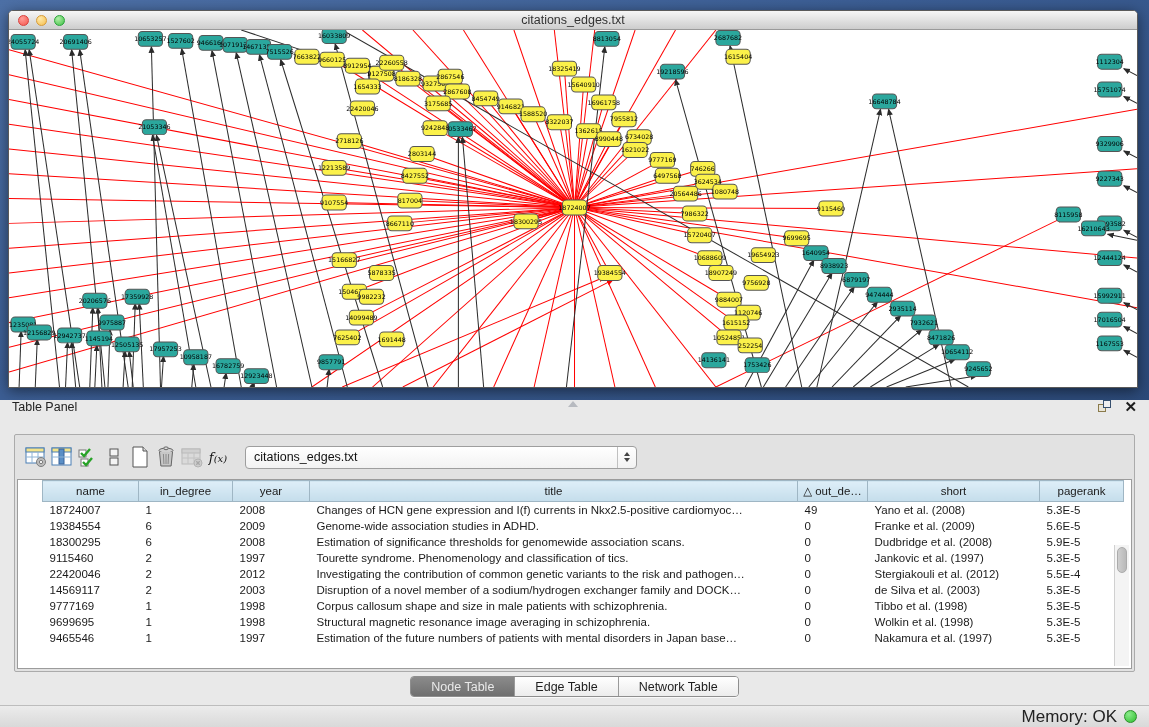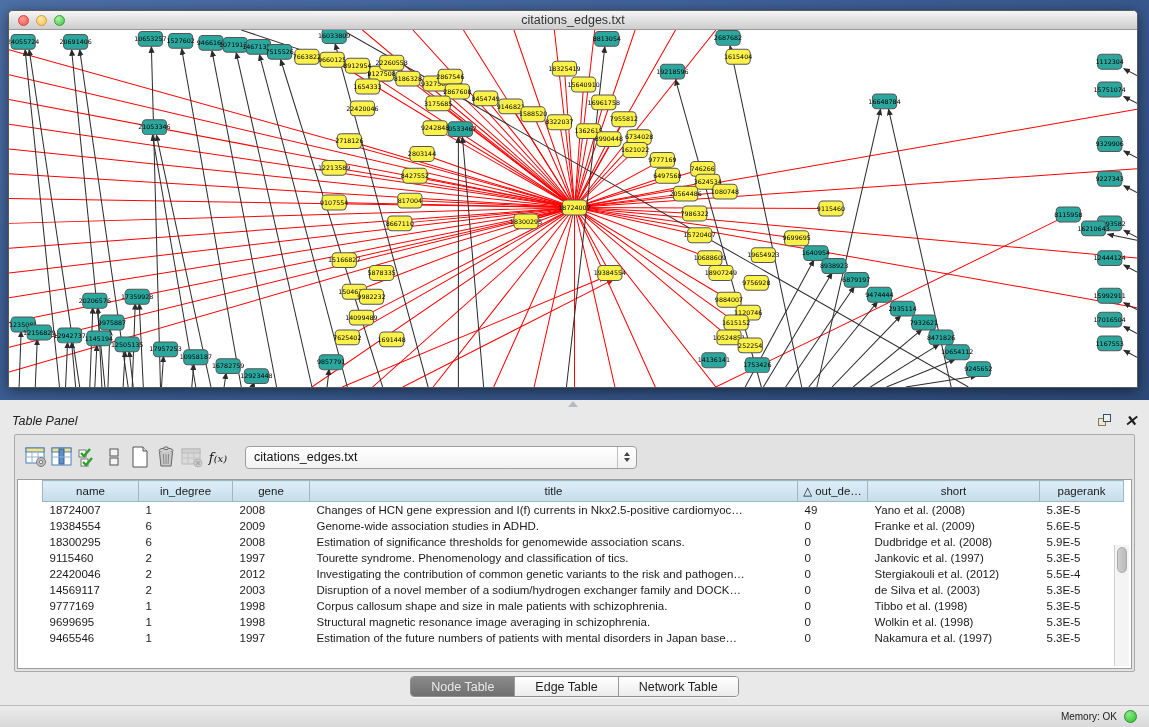--- a/index.html
+++ b/index.html
@@ -30,21 +30,21 @@
   .lights { position:absolute; left:9px; top:4px; display:flex; gap:7px; }
   .light { width:11px; height:11px; border-radius:50%; }
   .light.red   { background:radial-gradient(circle at 35% 30%,#ff9d97,#f5564d); border:1px solid #d8403d;}
   .light.yellow{ background:radial-gradient(circle at 35% 30%,#ffe9a8,#f5be4f); border:1px solid #d79b36;}
   .light.green { background:radial-gradient(circle at 35% 30%,#b2f0a8,#3fbf46); border:1px solid #2aa33a;}
   .wtitle { flex:1; text-align:center; font-size:12.5px; color:#333; }
   .net-content { position:absolute; left:0; right:0; top:19px; bottom:0; background:#fff; overflow:hidden; }
   .net-content svg { width:100%; height:100%; display:block; }
   
   .table-panel { position:absolute; left:0; top:400px; width:1149px; height:305px; background:#E9E9E9; }
-  .tp-titlebar { height:28px; display:flex; align-items:flex-end; padding:0 12px; font-size:12.5px; color:#222; position:relative;font-style:italic; }
+  .tp-titlebar { height:28px; display:flex; align-items:flex-start; padding:0 12px; font-size:12.5px; color:#222; position:relative; }
   .splitter-handle {
     position:absolute; left:568px; top:1px; width:0; height:0;
     border-left:5px solid transparent; border-right:5px solid transparent; border-bottom:6px solid #b7bac0;
   }
   .tp-buttons { margin-left:auto; display:flex; align-items:center; gap:12px; }
   .float-icon { position:relative; width:14px; height:14px; }
   .float-icon .sq1 { position:absolute; left:0; top:4px; width:8px; height:8px; border:1.5px solid #8a7a4a; background:#e9e5d8; }
   .float-icon .sq2 { position:absolute; left:5px; top:0; width:8px; height:8px; border:1.5px solid #37506e; background:#efefef; }
   .close-x { font-size:15px; font-weight:bold; color:#1c1c1c; line-height:14px; cursor:default; }
   .tp-box {
@@ -87,21 +87,21 @@
   .tabbar { position:absolute; left:0; right:0; top:276px; display:flex; justify-content:center; }
   .tabgroup { display:flex; height:21px; border:1px solid #8e8e8e; border-radius:4px; overflow:hidden; box-shadow:0 1px 0 rgba(255,255,255,.7); }
   .tab { padding:0 20px; font-size:12.5px; line-height:20px; background:linear-gradient(#ffffff,#ececec); color:#1d1d1d; border-right:1px solid #9a9a9a; }
   .tab:last-child { border-right:none; }
   .tab.active { background:linear-gradient(#8b8b8b,#6f6f6f); color:#e9e9e9; }
   
   .statusbar {
     position:absolute; left:0; bottom:0; width:1149px; height:22px;
     background:linear-gradient(#ececec,#d9d9d9); border-top:1px solid #bdbdbd;
     display:flex; align-items:center; justify-content:flex-end; gap:7px; padding:0 12px;
-    font-size:10px; color:#222;
+    font-size:17px; color:#222;
   }
   .mem-dot { width:13px; height:13px; border-radius:50%; background:radial-gradient(circle at 35% 30%,#8aeb8a,#2fbf2f); border:1px solid #2a8f2a; }
 </style>
 </head>
 <body>
 
 <div class="desktop">
   <div class="net-window">
     <div class="titlebar">
       <span class="lights">
@@ -817,21 +817,21 @@
             <col class="c-year">
             <col class="c-title">
             <col class="c-out">
             <col class="c-short">
             <col class="c-pr">
         </colgroup>
         <thead>
             <tr id="thead-row">
               <th>name</th>
               <th>in_degree</th>
-              <th>gene</th>
+              <th>year</th>
               <th>title</th>
               <th>△ out_de…</th>
               <th>short</th>
               <th>pagerank</th>
             </tr>
           </thead>
         <tbody id="tbody-rows">
             <tr>
               <td>18724007</td>
               <td>1</td>

